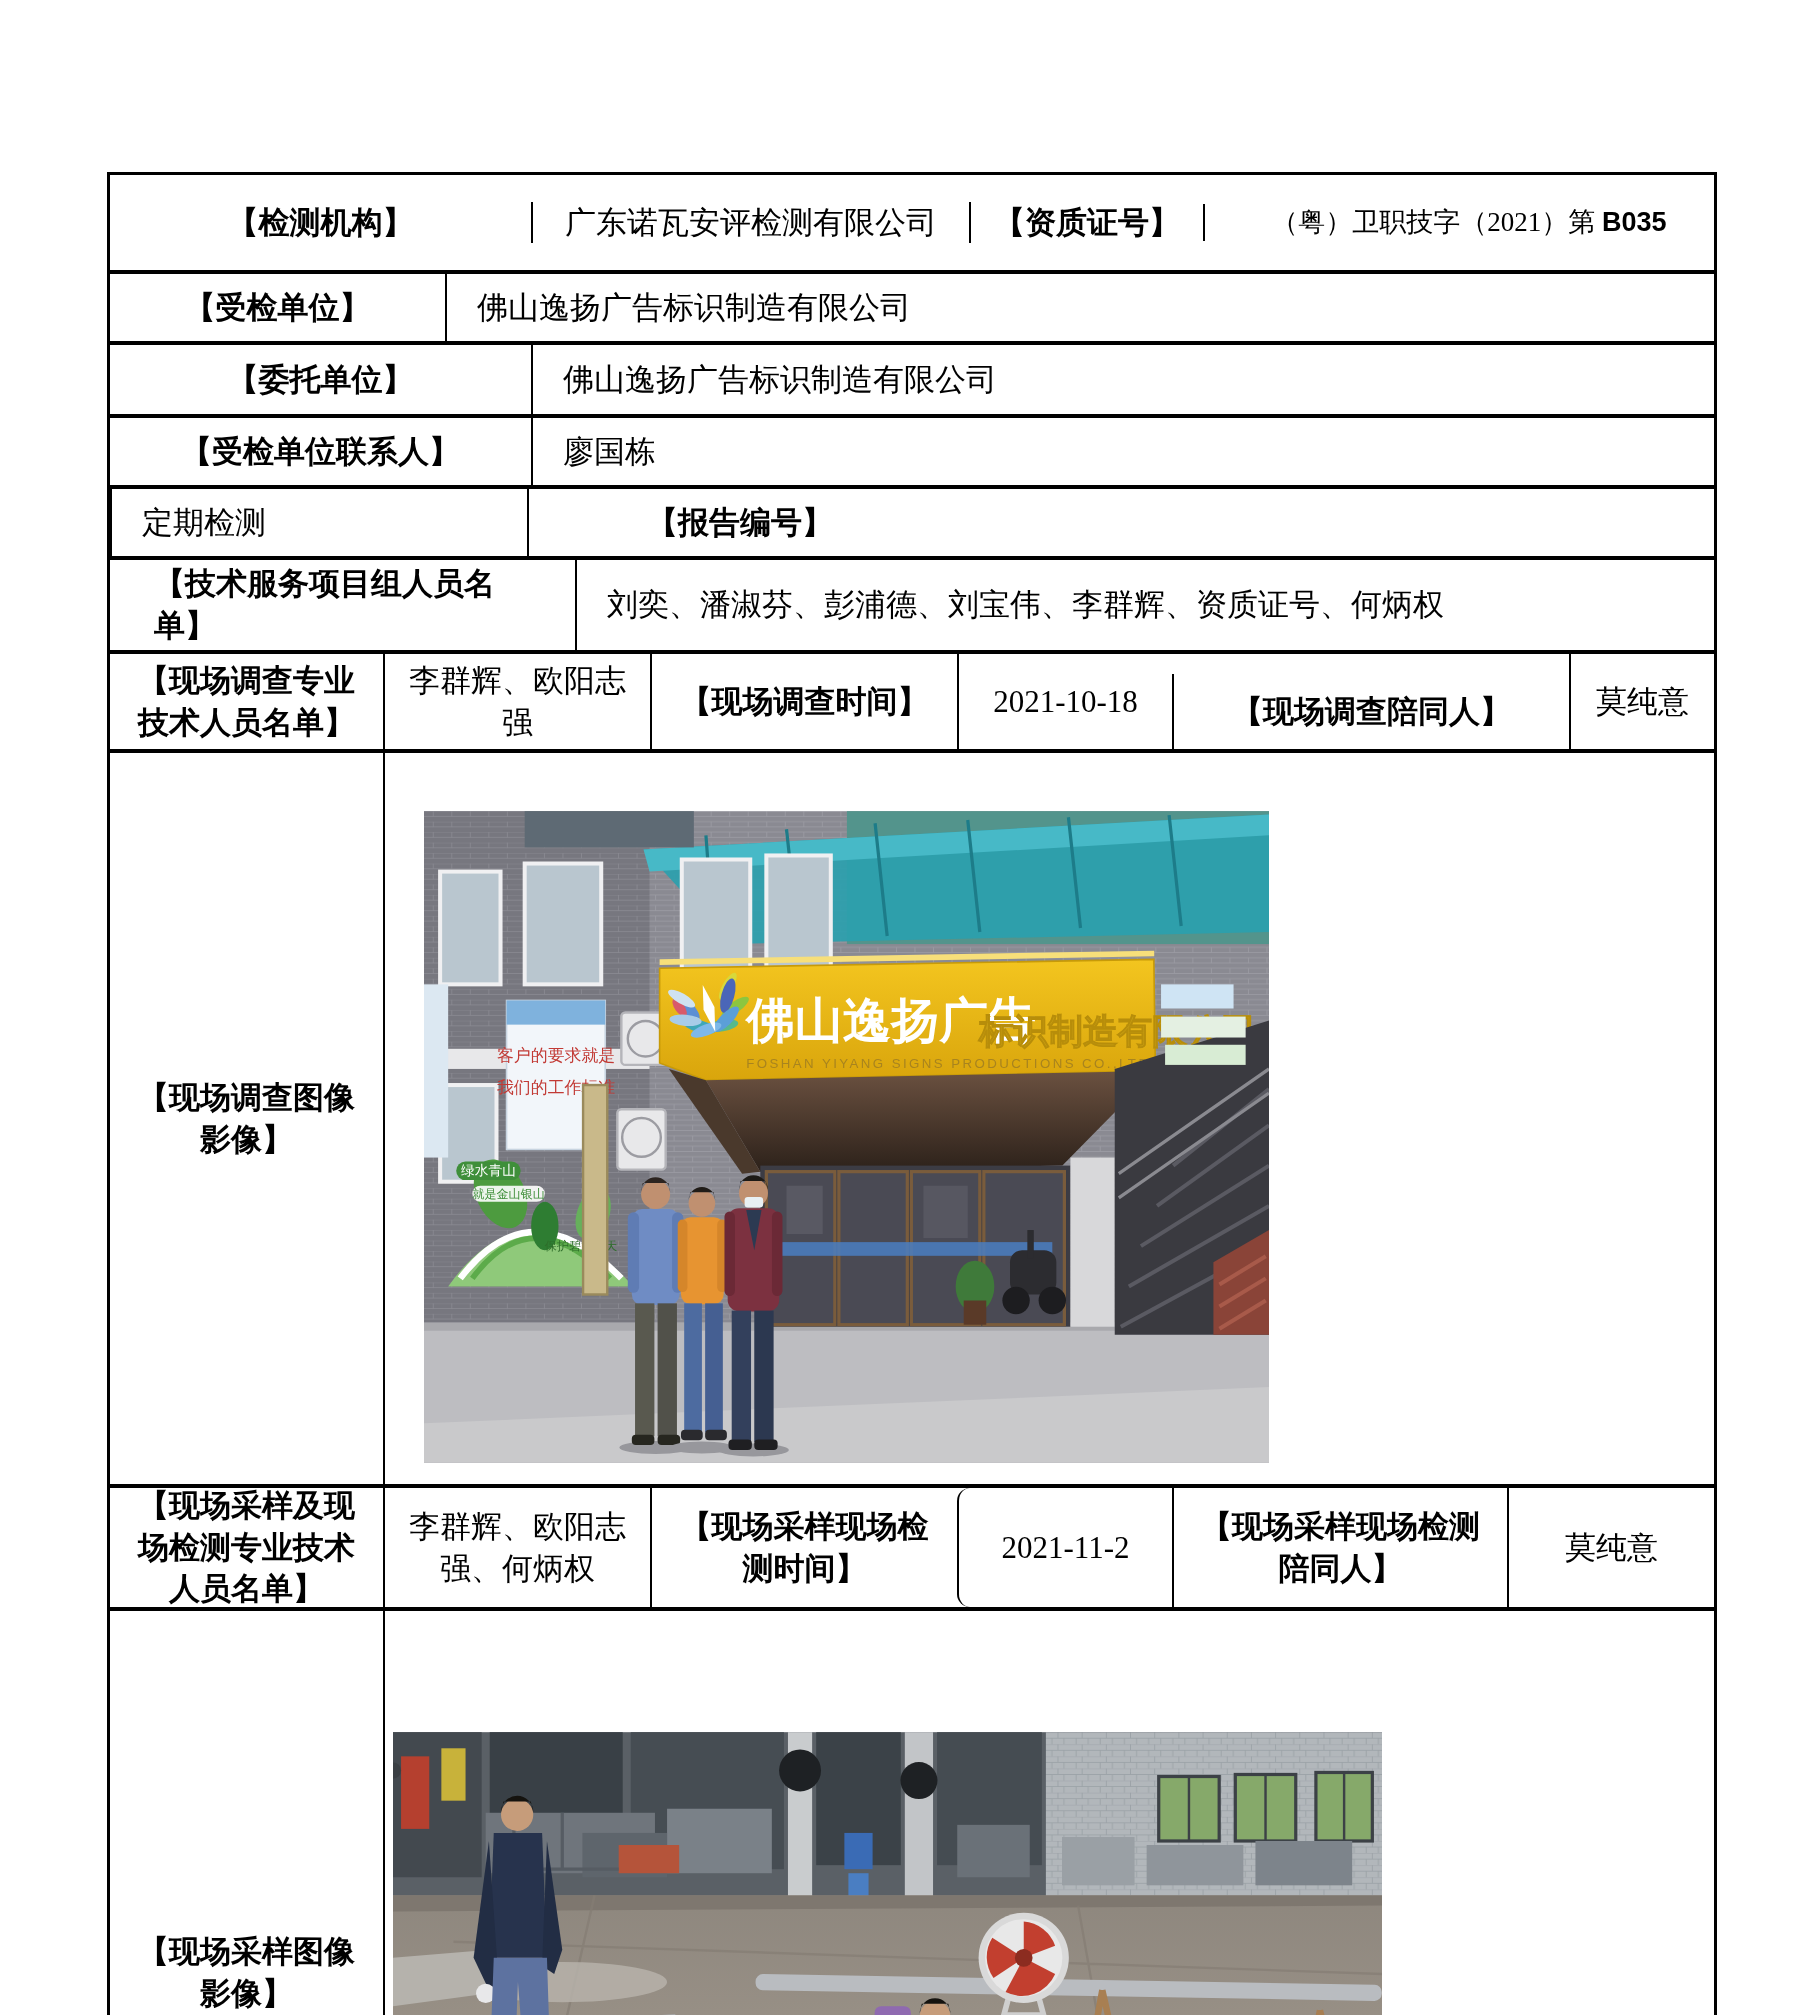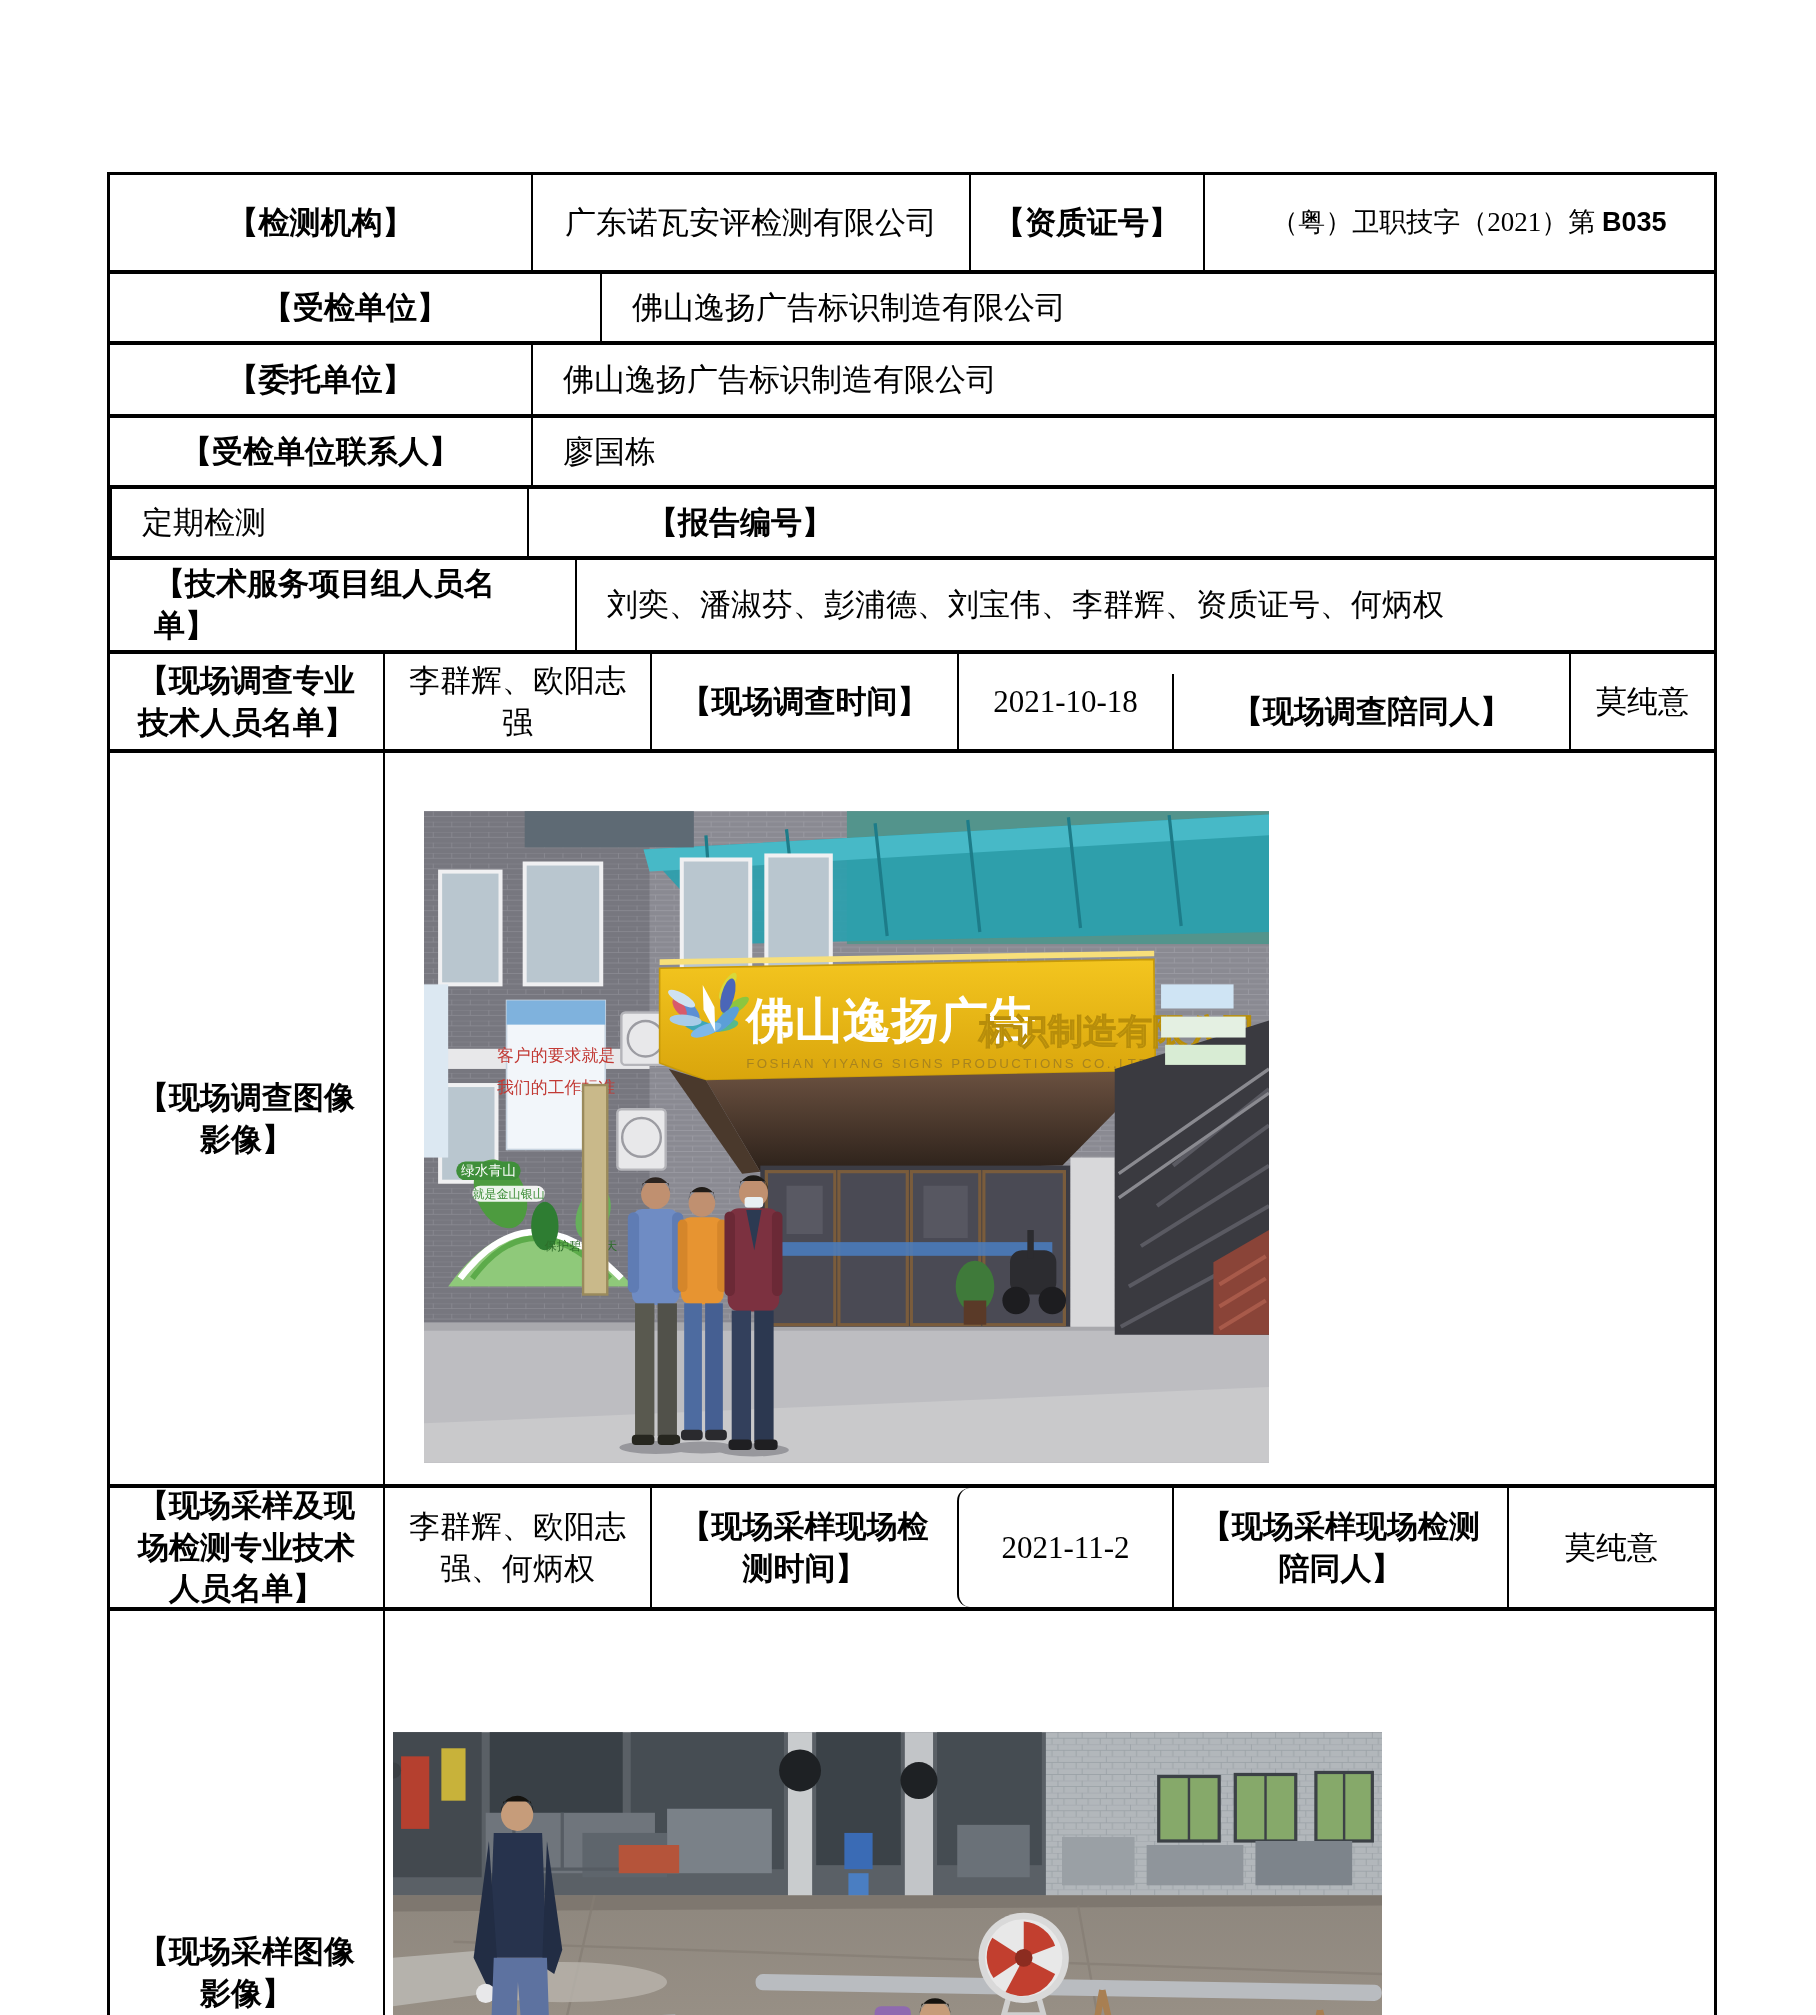--- a/index.html
+++ b/index.html
@@ -1,21 +1,21 @@
 <!DOCTYPE html>
 <html style="font-size:6.4px"><head>
 <meta charset="utf-8">
 <style>
   html,body{margin:0;padding:0;background:#ffffff;}
   .page{position:relative;width:1816px;height:2564px;background:#ffffff;overflow:hidden;
         font-family:"Liberation Serif","DejaVu Serif",serif;color:#000;}
   .tbl{position:absolute;left:107px;top:172px;width:1610px;box-sizing:border-box;
        border:3.2px solid #000;background:#fff;}
   .row{display:flex;border-top:4px solid #000;}
-  .row.first{border-top:none;}
+  .row.first{border-top:none;align-items:center;}
   .cell{box-sizing:border-box;border-left:2px solid #000;display:flex;flex-direction:column;
         align-items:center;justify-content:center;text-align:center;font-size:31px;line-height:1.35;
         overflow:hidden;}
   .cell.c0{border-left:none;}
   .grow{flex:1 1 auto;}
   .lbl{font-weight:bold;}
   .valL{align-items:flex-start;text-align:left;padding-left:30px;}
   .lblL{align-items:flex-start;text-align:left;margin-left:44px;}
   .small{font-size:27px;padding-left:19px;}
   .photocell{position:relative;display:block;}
@@ -37,21 +37,21 @@
       </div>
       <div class="cell lbl" style="width:234px;">
         <div>【资质证号】</div>
       </div>
       <div class="cell grow small">
         <div><span>（粤）卫职技字（2021）第 </span><span style="font-family:'Liberation Sans','DejaVu Sans',sans-serif;font-weight:bold;">B035</span></div>
       </div>
     </div>
 
     <div class="row" style="height:67px;">
-      <div class="cell c0 lbl" style="width:490px;">
+      <div class="cell c0 lbl" style="width:335px;">
         <div>【受检单位】</div>
       </div>
       <div class="cell grow valL">
         <div>佛山逸扬广告标识制造有限公司</div>
       </div>
     </div>
 
     <div class="row" style="height:69px;">
       <div class="cell c0 lbl" style="width:421px;">
         <div>【委托单位】</div>

